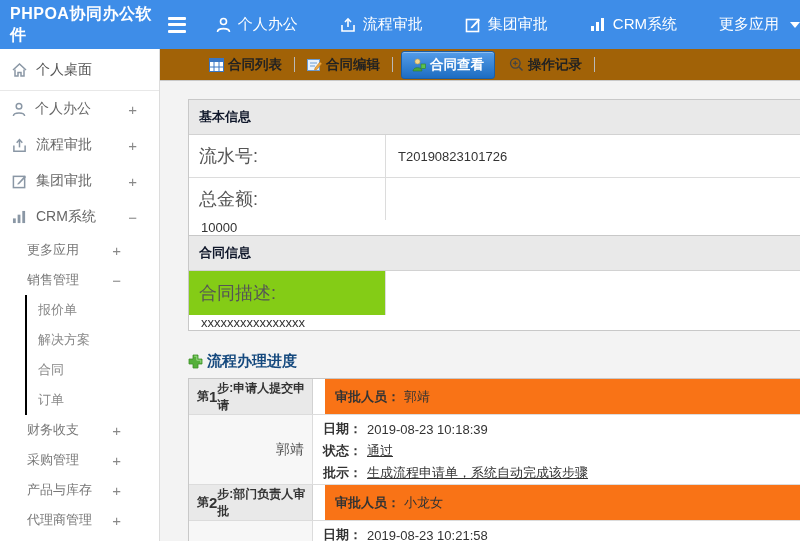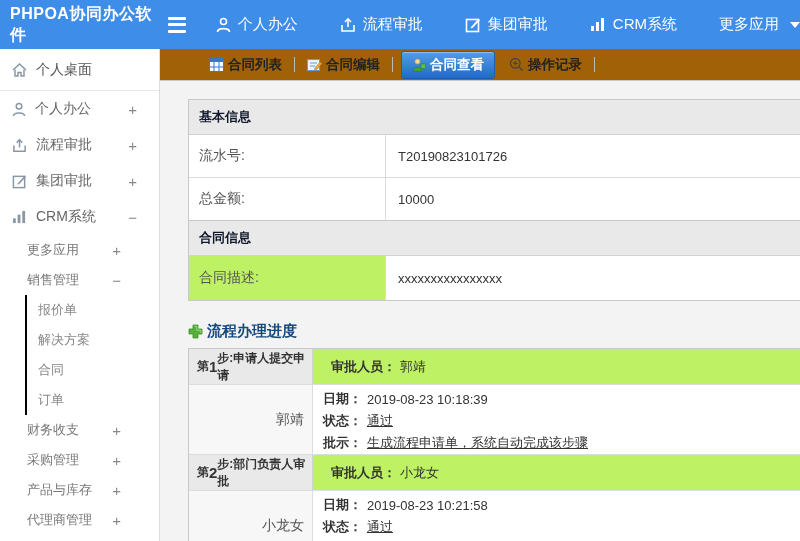--- a/index.html
+++ b/index.html
@@ -40,35 +40,35 @@
   .tab.active { background:linear-gradient(#549ce8,#1d6dc2); border:1px solid #1a5fa8; border-radius:3px;
     color:#fff; padding:4px 10px; box-shadow:inset 0 1px 0 rgba(255,255,255,.35); }
   .tab-sep { width:1px; height:15px; background:#b9b9b9; margin:0 8px; }
 
   
   .content { flex:1; padding:18px 0 0 28px; overflow:hidden; }
   .dtable { border:1px solid #c8c8c8; border-right:none; background:#fff; }
   .dhead { height:35px; background:#e9e9e9; display:flex; align-items:center; padding-left:10px;
     font-size:13px; font-weight:bold; color:#0f172a; border-bottom:1px solid #d2d2d2; }
   .drow { display:flex; border-bottom:1px solid #dcdcdc; }
-  .drow:last-child { border-bottom:none; }
+  .drow:last-child { border-bottom:none;flex-direction:column; }
   .dlabel { width:197px; flex:none; border-right:1px solid #dcdcdc; display:flex; align-items:center;
-    padding-left:10px; font-size:14px; color:#555; min-height:42px; }
-  .dlabel.blue { background:#bef264; min-height:44px;text-align:right; }
+    padding-left:10px; font-size:18px; color:#555; min-height:42px; }
+  .dlabel.blue { background:#84cc16; min-height:44px;text-align:right; }
   .dvalue { flex:1; display:flex; align-items:center; padding-left:12px; font-size:13px; color:#333; }
 
   .section-title { display:flex; align-items:center; gap:4px; margin:21px 0 7px 0;
     font-size:15px; font-weight:bold; color:#15497e; }
 
   .ptable { border:1px solid #c8c8c8; border-right:none; background:#fff; }
   .prow { display:flex; border-bottom:1px solid #dcdcdc; }
   .pstep { width:124px; flex:none; background:#e9e9e9; border-right:1px solid #d2d2d2;
     display:flex; align-items:center; padding-left:8px; font-size:12px; font-weight:bold; color:#333; height:35px; }
   .pstep .step-num { font-size:15px; }
-  .papprover { flex:1; background:#bef264; display:flex; align-items:center; padding-left:18px; font-size:13px; color:#333; }
+  .papprover { flex:1; background:#f97316; display:flex; align-items:center; padding-left:10px; font-size:13px; color:#333;margin-left:12px; }
   .papprover b { margin-right:4px; }
   .pname { width:124px; flex:none; background:#f7f7f7; border-right:1px solid #dcdcdc;
     display:flex; align-items:center; justify-content:flex-end; padding-right:8px; font-size:14px; color:#555; }
   .pdetail { flex:1; padding:3px 0 3px 10px; font-size:13px; color:#333; }
   .pdetail .line { height:22px; display:flex; align-items:center; }
   .pdetail b { margin-right:5px; }
   .u { text-decoration:underline; }
 </style>
 </head>
 <body>

